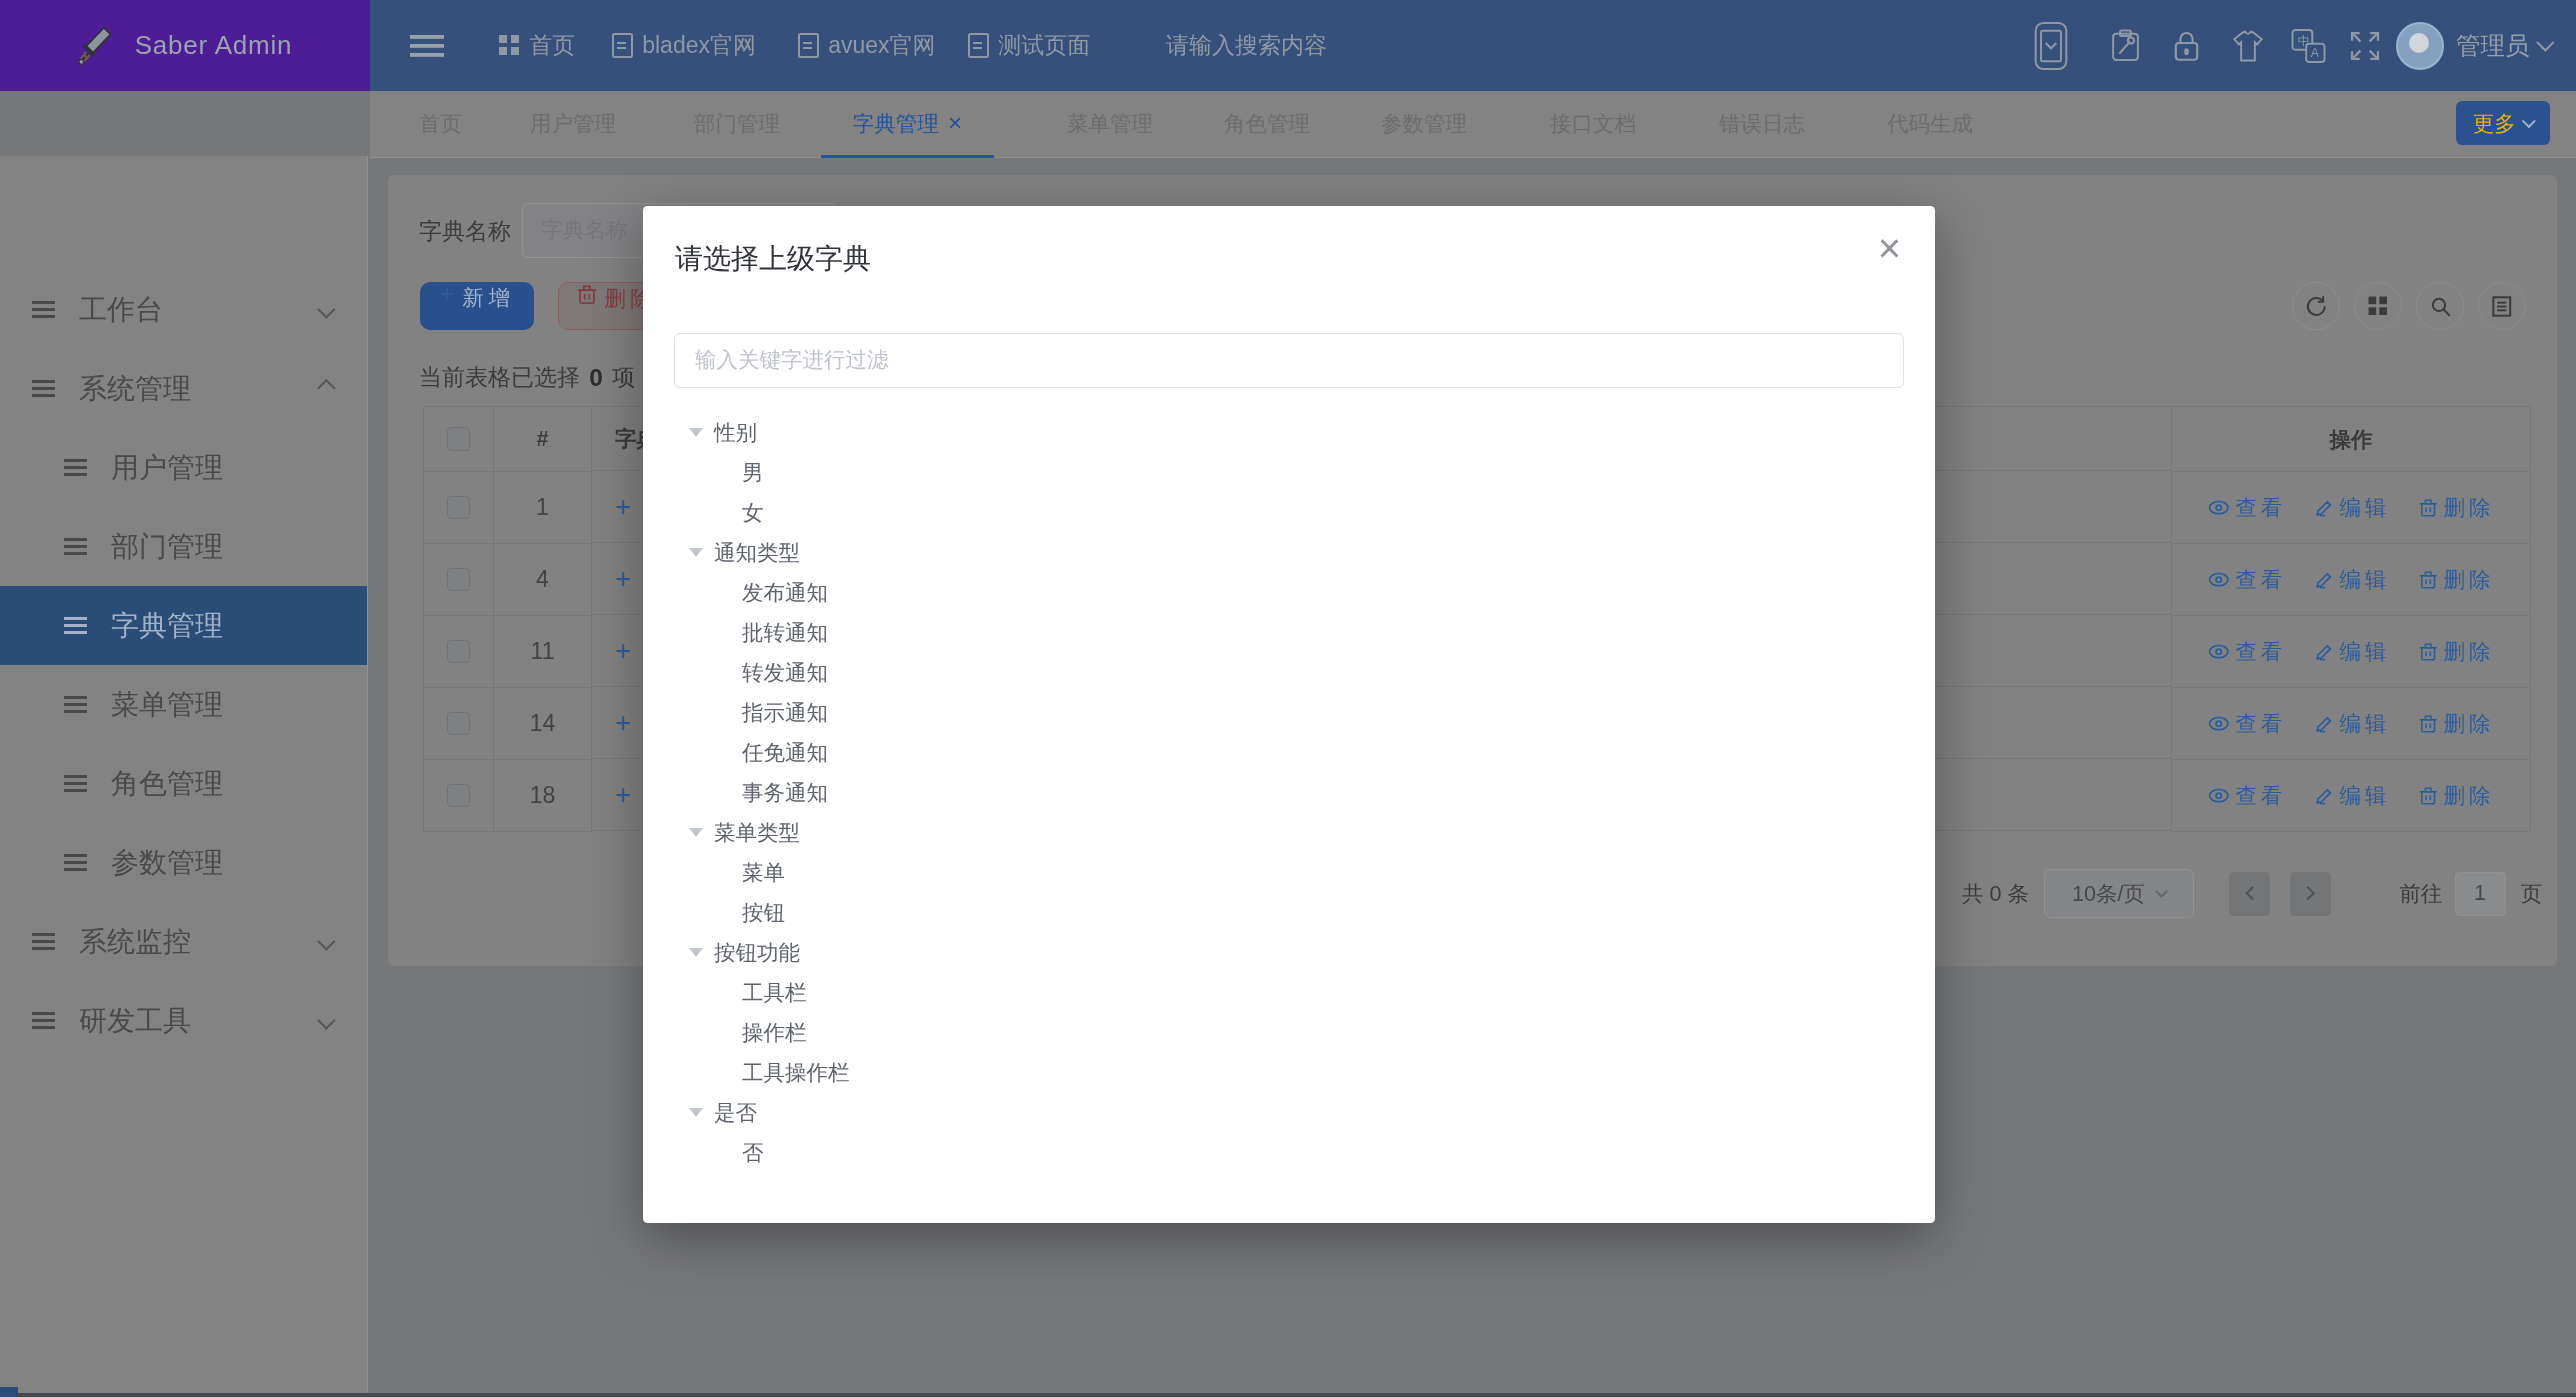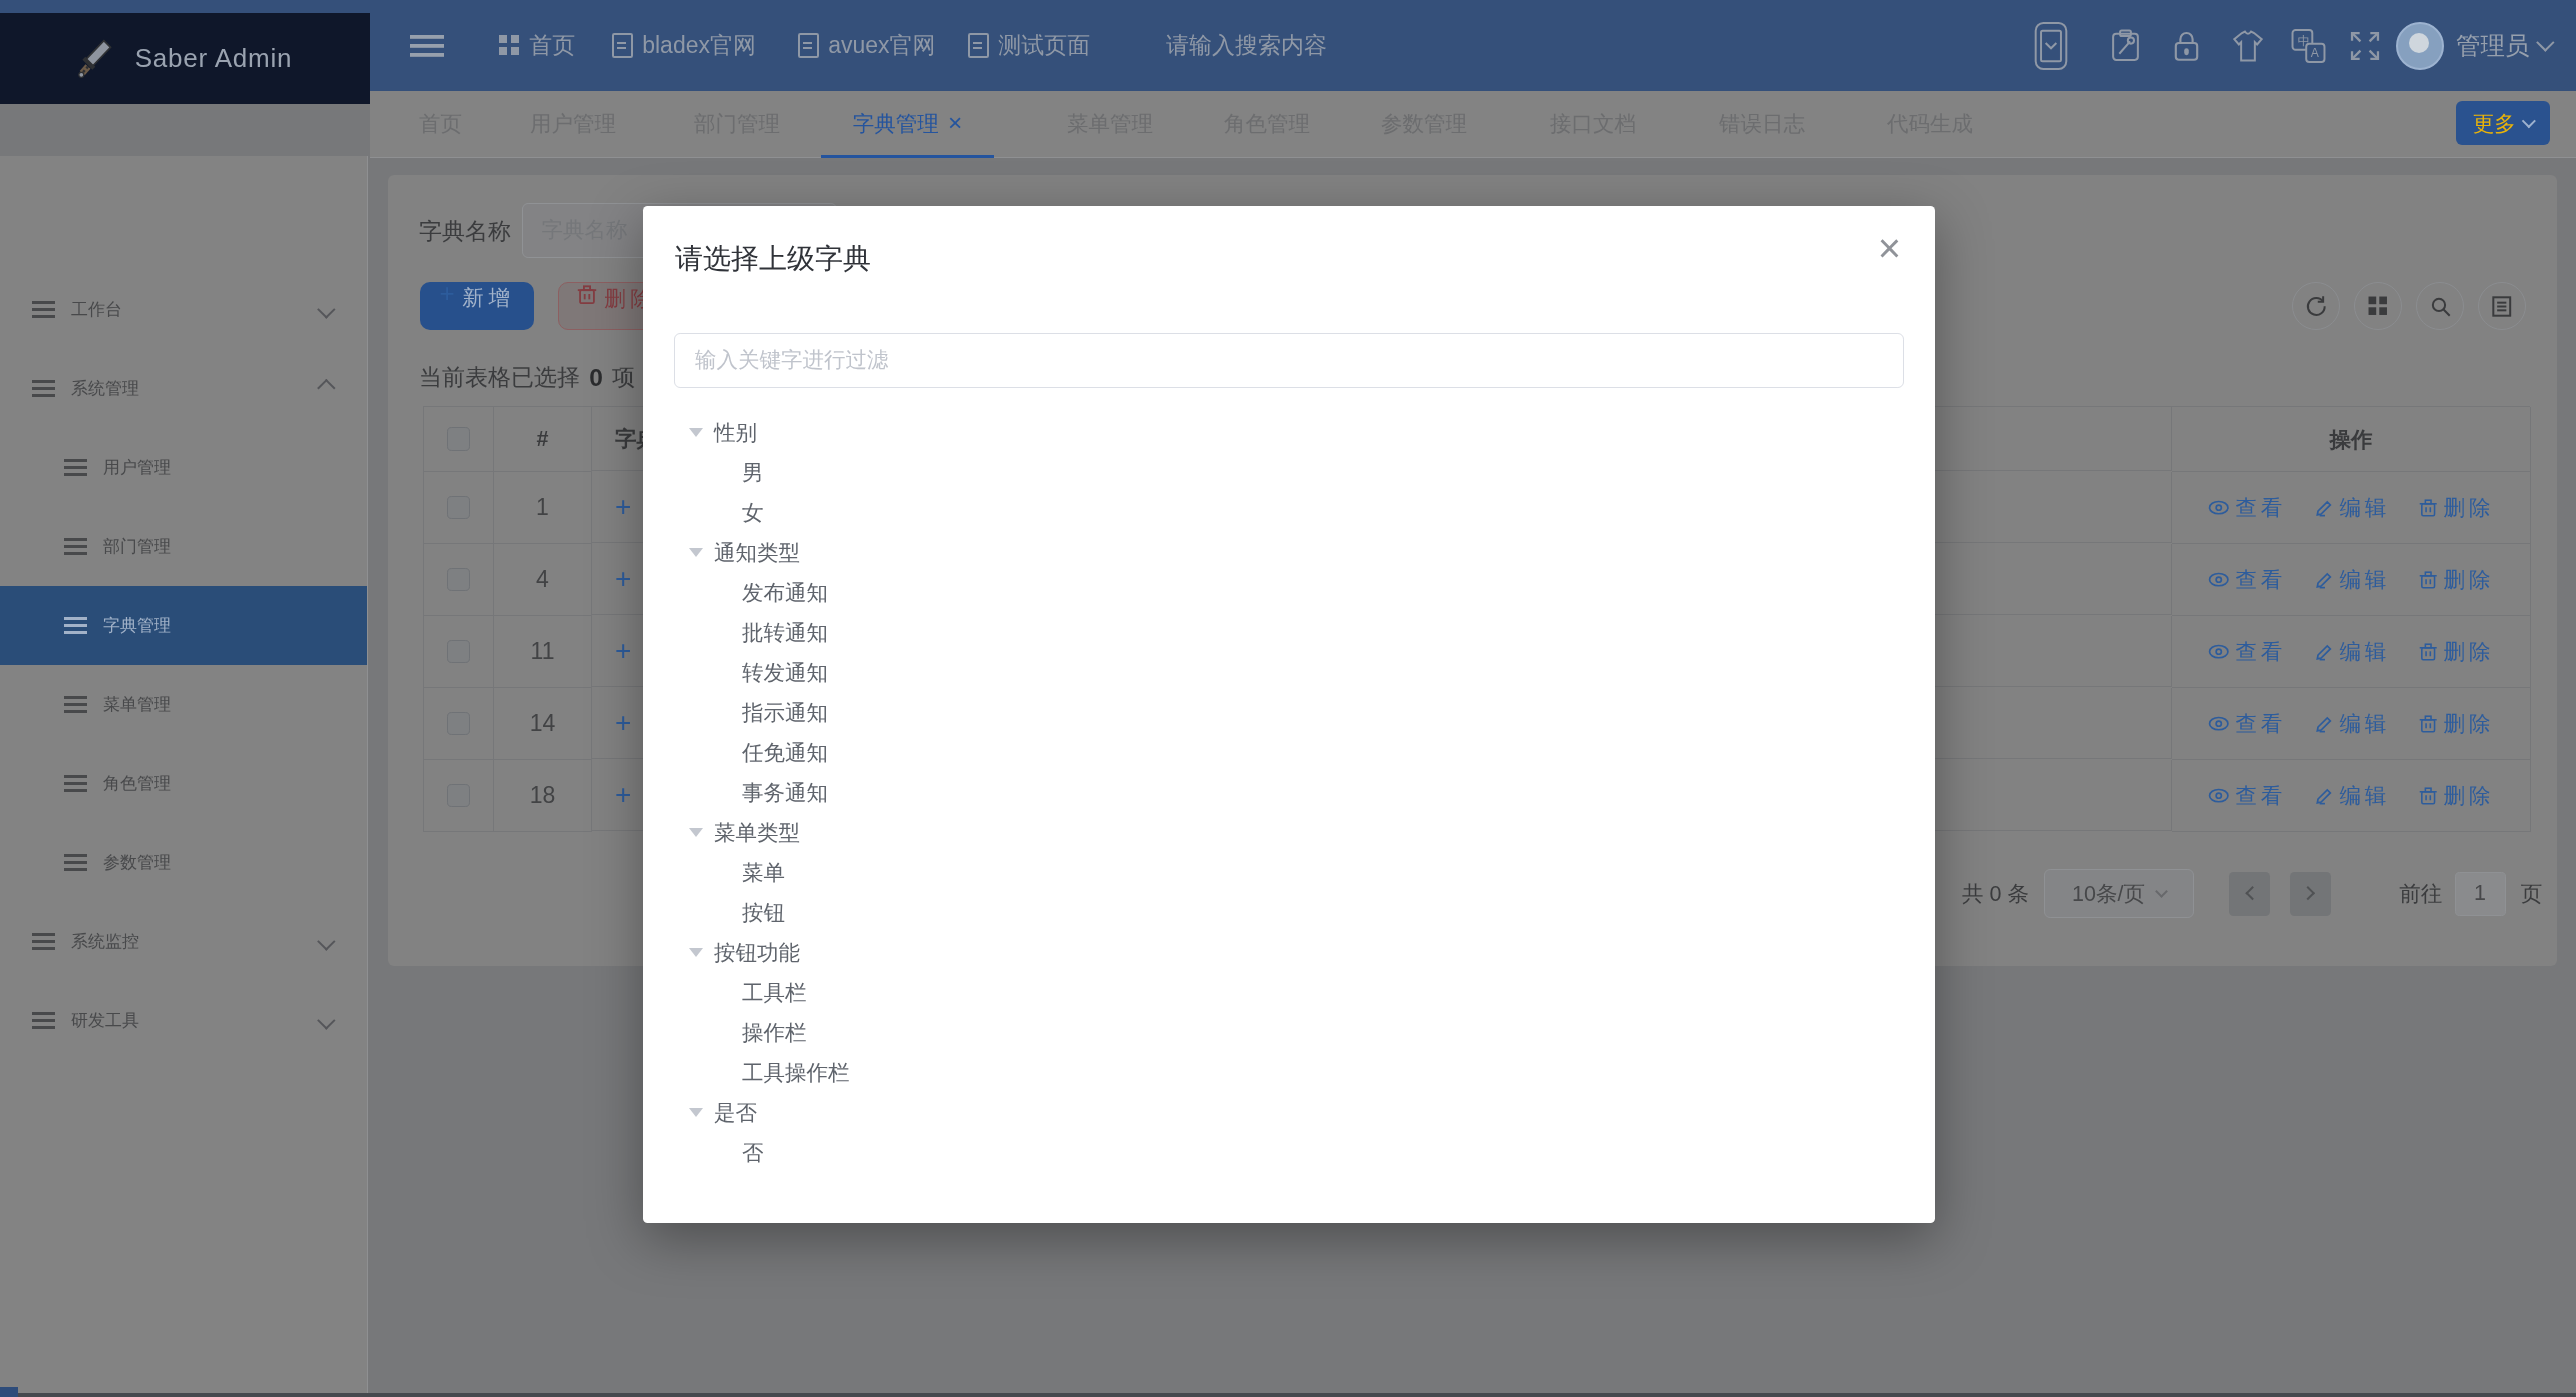--- a/index.html
+++ b/index.html
@@ -1,20 +1,20 @@
 <!DOCTYPE html>
 <html style="font-size:12.3px"><head>
 <meta charset="utf-8">
 <style>
   html,body{margin:0;padding:0;background:#55575c;}
   #screen{position:relative;width:2576px;height:1398px;overflow:hidden;
     font-family:"Liberation Sans","DejaVu Sans",sans-serif;background:#77787a;}
   
   .header{position:absolute;left:0;top:0;width:2576px;height:91px;background:#35507a;color:#97a0ad;}
-  .logo{position:absolute;left:0;top:13px;width:370px;height:91px;display:flex;align-items:center;justify-content:center;gap:17px;background:#0f172a;}
+  .logo{position:absolute;left:0;top:0;width:370px;height:91px;display:flex;align-items:center;justify-content:center;gap:17px;background:#4c1d95;}
   .logo-title{font-size:26px;color:#9aa3b0;letter-spacing:0.8px;}
   .hitem{position:absolute;top:0;height:91px;display:flex;align-items:center;gap:9.2px;font-size:23px;color:#8f98a6;cursor:pointer;}
   .bars{width:34px;height:22px;background-image:linear-gradient(var(--c),var(--c)),linear-gradient(var(--c),var(--c)),linear-gradient(var(--c),var(--c));
     background-size:34px 3.8px;background-position:0 0,0 9.2px,0 18.4px;background-repeat:no-repeat;--c:#97a0ad;}
   .igrid{width:21px;height:21px;background-image:linear-gradient(var(--c),var(--c)),linear-gradient(var(--c),var(--c)),linear-gradient(var(--c),var(--c)),linear-gradient(var(--c),var(--c));
     background-size:8.4px 8.4px;background-position:0 0,12.3px 0,0 12.3px,12.3px 12.3px;background-repeat:no-repeat;--c:#8f98a6;}
   .idoc{width:17px;height:21.5px;border:2.3px solid #8f98a6;border-radius:2.3px;background-image:linear-gradient(#8f98a6,#8f98a6),linear-gradient(#8f98a6,#8f98a6);
     background-size:9.2px 2.3px;background-position:3.1px 7px,3.1px 12.3px;background-repeat:no-repeat;}
   .hsearch{background:transparent;border:none;outline:none;font-size:23px;color:#b9c2cf;width:230px;font-family:inherit;}
   .hsearch::placeholder{color:#8f98a6;opacity:1;}
@@ -25,21 +25,21 @@
   
   .tabsbar{position:absolute;left:370px;top:91px;width:2206px;height:66px;background:#838383;border-bottom:1.5px solid #8f9092;}
   .tab{position:absolute;top:0;height:64px;display:flex;align-items:center;font-size:21.5px;color:#6c6d6f;cursor:pointer;gap:9.2px;}
   .tab.active{justify-content:center;color:#24549e;border-bottom:3.8px solid #24549e;}
   .tab .tclose{font-size:24.5px;color:#24549e;line-height:1;}
   .morebtn{position:absolute;right:26px;top:10px;width:94px;height:44px;background:#2a528f;color:#eab308;border:none;border-radius:6.1px;
     font-size:21.5px;display:flex;align-items:center;justify-content:center;gap:7.7px;cursor:pointer;font-family:inherit;}
   .morebtn .chev{width:7.7px;height:7.7px;border-color:#9db1ce;margin-top:-4.6px;}
   
   .sidebar{position:absolute;left:0;top:156px;width:368px;height:1241px;background:#838383;border-right:1.5px solid #8f9092;padding-top:114px;box-sizing:border-box;border-bottom-left-radius:10.7px;}
-  .sitem{position:relative;height:79px;display:flex;align-items:center;gap:16px;padding-left:32px;font-size:17px;color:#48494b;cursor:pointer;--c:#48494b;}
+  .sitem{position:relative;height:79px;display:flex;align-items:center;gap:24px;padding-left:32px;font-size:28px;color:#48494b;cursor:pointer;--c:#48494b;}
   .sitem.child{padding-left:64px;}
   .sitem .sbars{width:23px;height:17px;background-image:linear-gradient(var(--c),var(--c)),linear-gradient(var(--c),var(--c)),linear-gradient(var(--c),var(--c));
     background-size:23px 3.1px;background-position:0 0,0 7px,0 14px;background-repeat:no-repeat;flex:none;}
   .sitem .schev{position:absolute;right:34px;width:10.7px;height:10.7px;border-right:2.3px solid #55565a;border-bottom:2.3px solid #55565a;transform:rotate(45deg);}
   .sitem .schev.up{transform:rotate(-135deg);}
   .sitem.active{background:#2a4d78;color:#a2b2c8;--c:#a2b2c8;}
   
   .card{position:absolute;left:388px;top:175px;width:2169px;height:791px;background:#828282;border-radius:6.1px;}
   .flabel{position:absolute;left:31px;top:41px;font-size:23px;color:#3b3c3e;}
   .finput{position:absolute;left:134px;top:28px;width:315px;height:55px;border:1.5px solid #909295;border-radius:6.1px;background:#838385;

